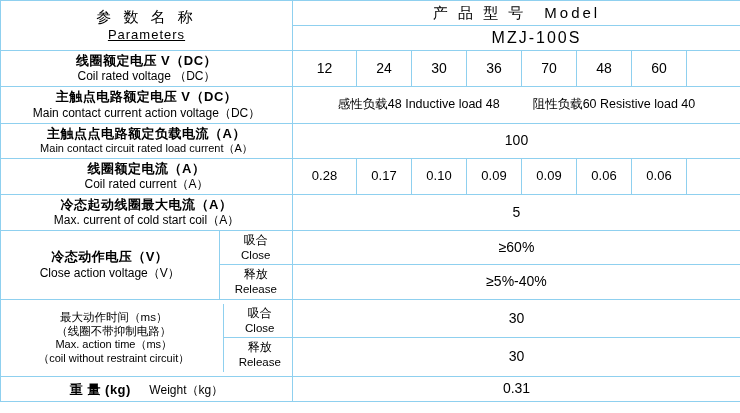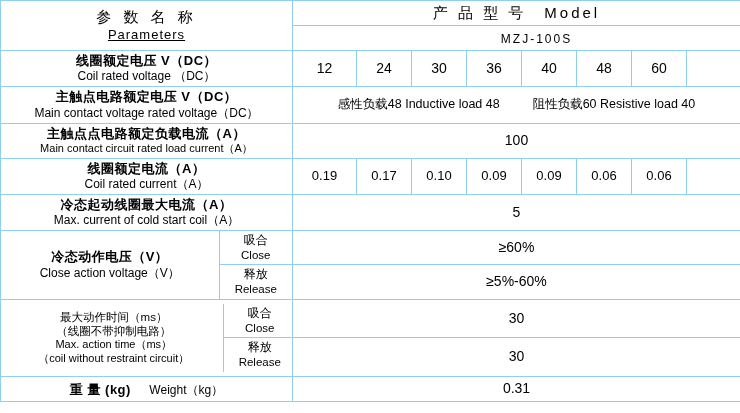--- a/index.html
+++ b/index.html
@@ -58,21 +58,21 @@
   .model-cn {
     font-size: 15px;
     letter-spacing: 3px;
   }
   .model-en {
     font-size: 15px;
     letter-spacing: 3px;
     padding-left: 18px;
   }
   .model-value {
-    font-size: 12px;
+    font-size: 16px;
     letter-spacing: 2px;
     margin-left: 40px;
   }
   .num {
     font-size: 14px;
   }
   .val {
     font-size: 13px;
   }
   .val-big {
@@ -138,30 +138,30 @@
       <td>
         <div class="stack">
           <div class="cn">线圈额定电压 V（DC）</div>
           <div class="en">Coil rated voltage （DC）</div>
         </div>
       </td>
       <td class="num">12</td>
       <td class="num">24</td>
       <td class="num">30</td>
       <td class="num">36</td>
-      <td class="num">40</td>
+      <td class="num">70</td>
       <td class="num">48</td>
       <td class="num">60</td>
     </tr>
 
     <tr>
       <td>
         <div class="stack">
           <div class="cn">主触点电路额定电压 V（DC）</div>
-          <div class="en">Main contact voltage rated voltage（DC）</div>
+          <div class="en">Main contact current action voltage（DC）</div>
         </div>
       </td>
       <td colspan="8" class="loadcell">
         <span>感性负载48</span>
         <span>Inductive load 48</span>
         <span class="sep"></span>
         <span>阻性负载60</span>
         <span>Resistive load 40</span>
       </td>
     </tr>
@@ -176,21 +176,21 @@
       <td colspan="8" class="val-big">100</td>
     </tr>
 
     <tr>
       <td>
         <div class="stack">
           <div class="cn">线圈额定电流（A）</div>
           <div class="en">Coil rated current（A）</div>
         </div>
       </td>
-      <td class="val">0.19</td>
+      <td class="val">0.28</td>
       <td class="val">0.17</td>
       <td class="val">0.10</td>
       <td class="val">0.09</td>
       <td class="val">0.09</td>
       <td class="val">0.06</td>
       <td class="val">0.06</td>
     </tr>
 
     <tr>
       <td>
@@ -231,21 +231,21 @@
                 <div class="sub-label-en">Release</div>
               </div>
             </td>
           </tr>
         </tbody>
           </table>
       </td>
       <td colspan="8" class="val-big">≥60%</td>
     </tr>
     <tr>
-      <td colspan="8" class="val-big">≥5%-60%</td>
+      <td colspan="8" class="val-big">≥5%-40%</td>
     </tr>
 
     <tr>
       <td rowspan="2" style="padding:4px">
         <table style="width:100%;height:100%;border-collapse:collapse;table-layout:fixed">
           <colgroup>
               <col style="width:218px">
               <col style="width:73px">
             </colgroup>
           <tbody>

